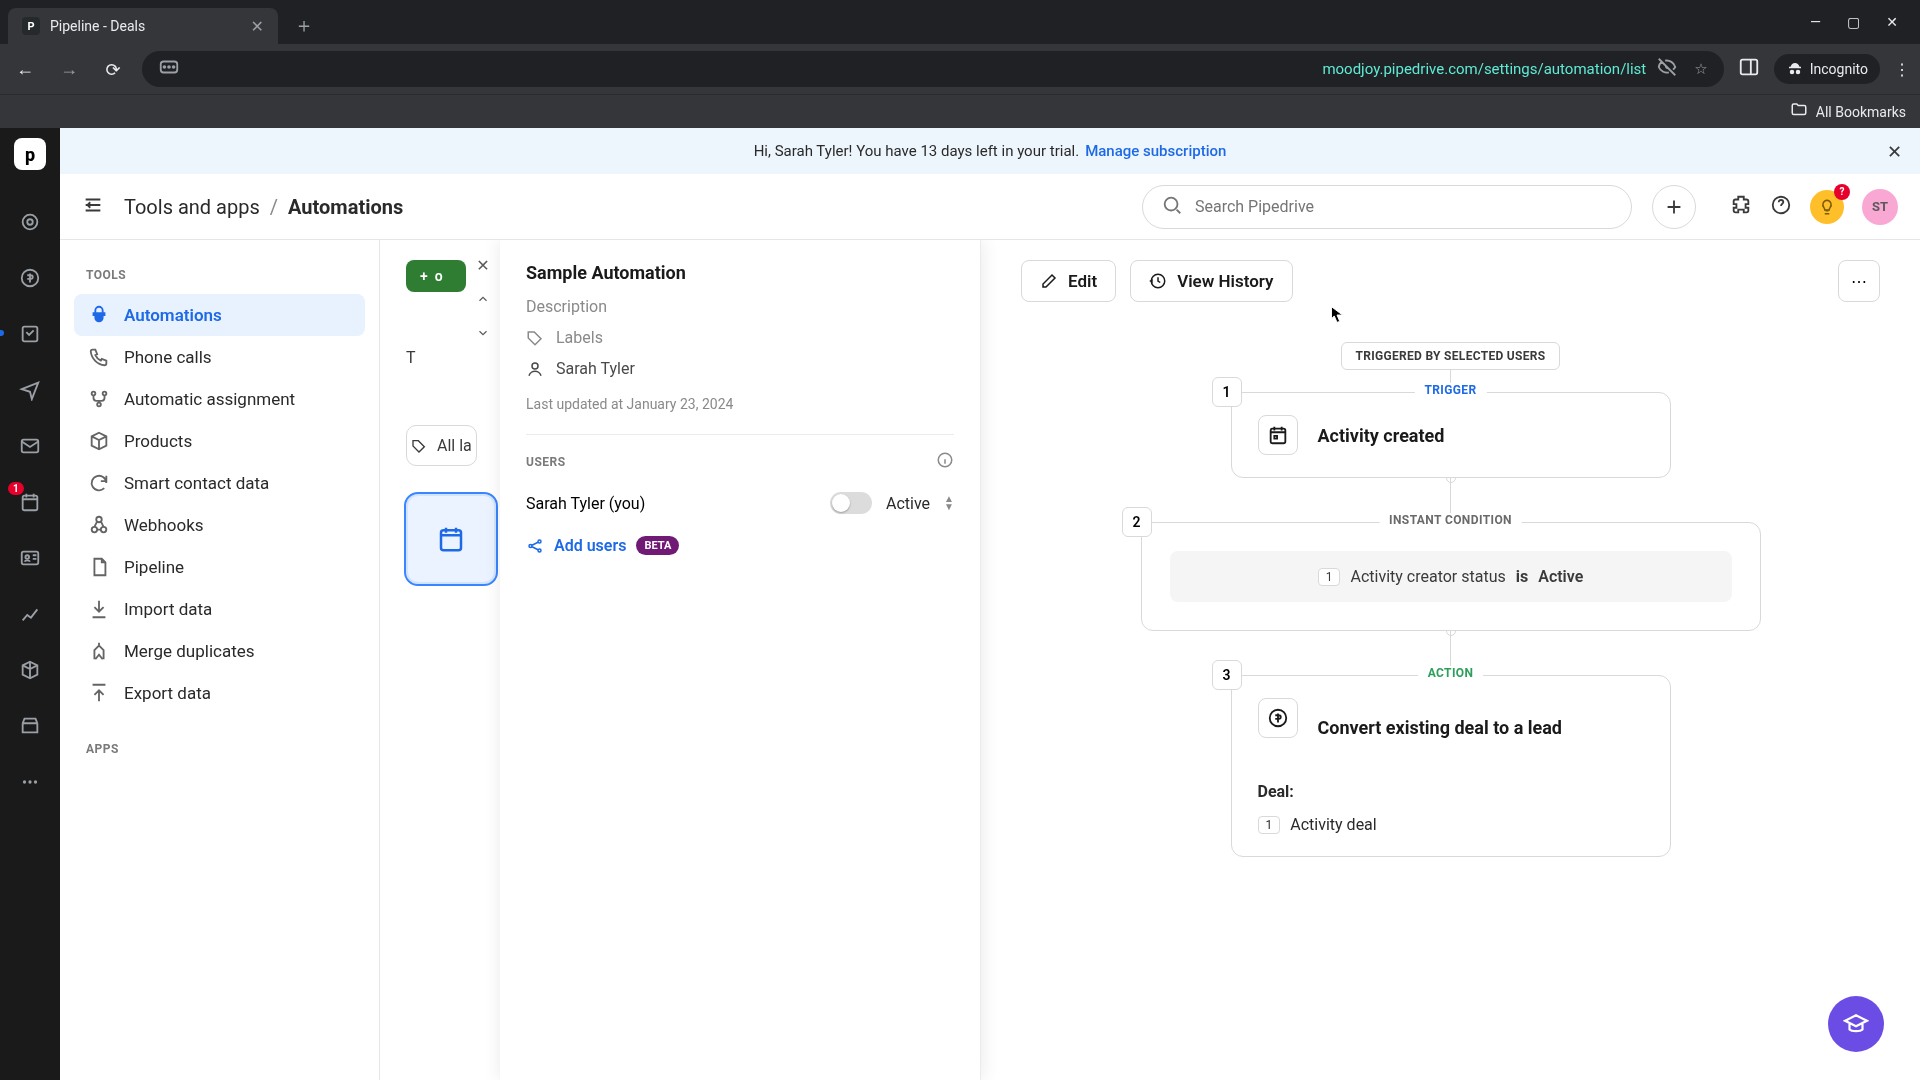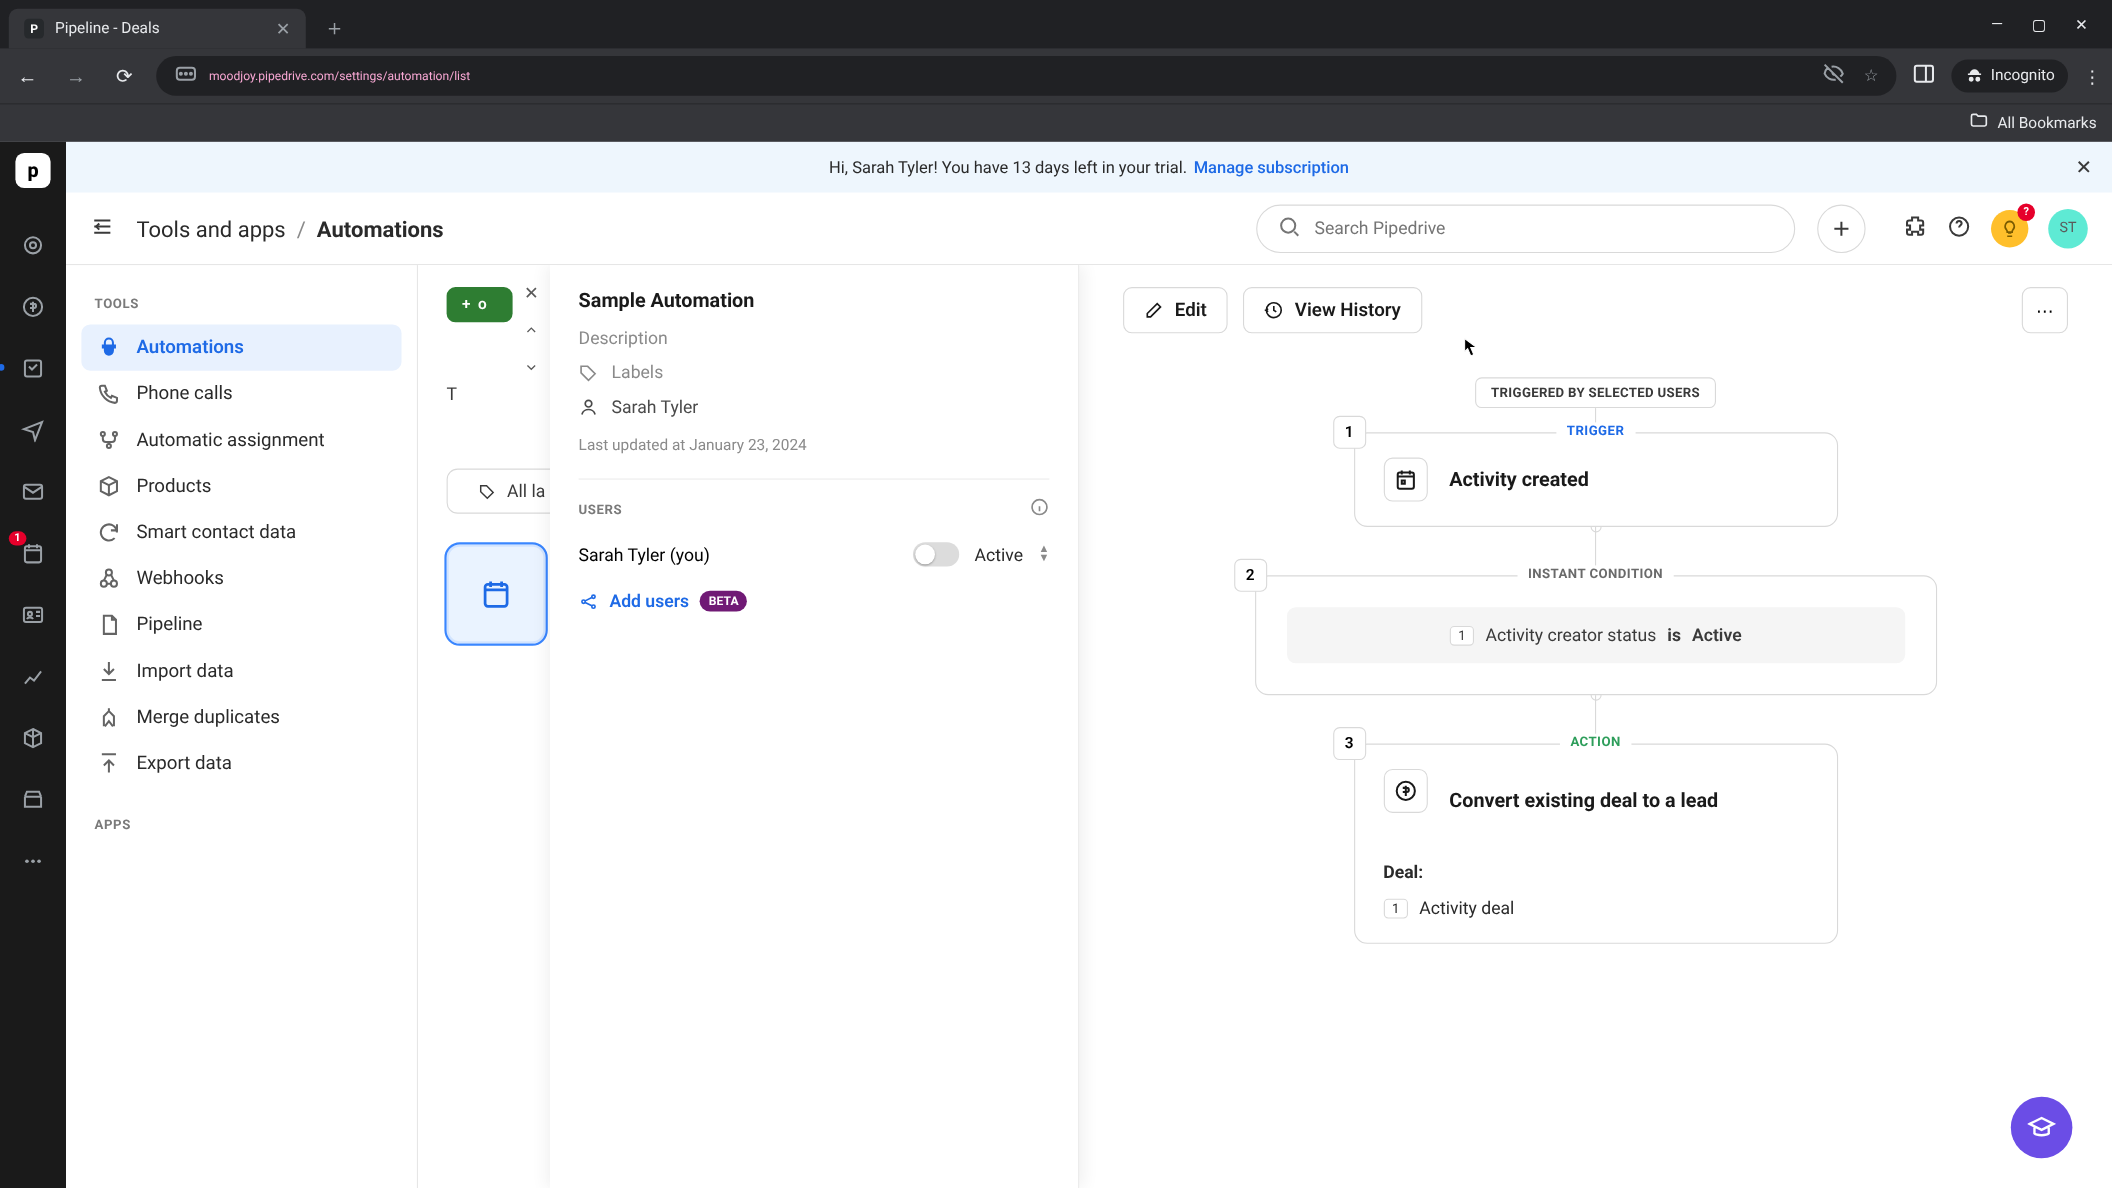--- a/index.html
+++ b/index.html
@@ -10,21 +10,21 @@
 .tab-strip { display: flex; align-items: center; height: 44px; padding: 0 8px; gap: 8px; }
 .tab { display: flex; align-items: center; gap: 10px; background: #35363a; border-radius: 8px 8px 0 0; padding: 8px 14px; height: 36px; margin-top: 8px; width: 270px; font-size: 14px; }
 .tab .favicon { width: 18px; height: 18px; background:#26292c; border-radius:4px; display:flex; align-items:center; justify-content:center; color:#fff; font-size:11px; font-weight:bold;}
 .tab .close { margin-left: auto; color:#9aa0a6; font-size:16px; }
 .new-tab { color:#9aa0a6; font-size:20px; padding:4px 8px; margin-top:6px;}
 .win-controls { margin-left:auto; display:flex; gap:26px; padding-right:14px; color:#e8eaed; font-size:14px;}
 .toolbar { display:flex; align-items:center; height: 50px; padding: 0 10px; gap: 14px; background:#35363a;}
 .nav-btn { width:30px; height:30px; display:flex; align-items:center; justify-content:center; color:#9aa0a6; border-radius:50%; font-size:18px;}
 .nav-btn.active{ color:#e8eaed;}
 .addr { flex:1; background:#202124; border-radius:20px; height:36px; display:flex; align-items:center; padding:0 16px; gap:10px; color:#9aa0a6; font-size:15px;}
-.addr input{ flex:1; background:transparent; border:0; color:#f9a8d4; font-size:11px; outline:none;}
+.addr input{ flex:1; background:transparent; border:0; color:#5eead4; font-size:15px; outline:none;text-align:right;}
 .addr-right{ display:flex; gap:16px; color:#9aa0a6; align-items:center;}
 .incognito-chip{ display:flex; align-items:center; gap:6px; background:#202124; border-radius:18px; padding:6px 12px; font-size:14px; color:#e8eaed;}
 .bookmark-bar{ display:flex; justify-content:flex-end; padding:6px 14px; background:#35363a; font-size:14px; color:#e8eaed; gap:8px; align-items:center; border-top:1px solid #2a2b2e;}
 
 
 .app { display:flex; height: calc(1080px - 44px - 50px - 34px); background:#fff; }
 
 
 .rail { width:60px; background:#1a1a1a; display:flex; flex-direction:column; align-items:center; padding-top:10px; gap:20px; position:relative;}
 .rail .logo{ width:32px; height:32px; background:#fff; color:#000; border-radius:8px; display:flex; align-items:center; justify-content:center; font-weight:800; font-size:18px; margin-bottom:14px;}
@@ -44,41 +44,41 @@
 
 .hdr{ height:66px; display:flex; align-items:center; padding:0 22px; gap:20px; border-bottom:1px solid #e6e6e6;}
 .hdr .menu-icon{ color:#3a3a3a;}
 .crumbs{ font-size:20px; color:#2a2a2a; display:flex; gap:10px; align-items:center;}
 .crumbs .sep{ color:#8a8a8a;}
 .crumbs .current{ font-weight:700;}
 .search{ margin-left:auto; width:490px; height:44px; border:1px solid #d9d9d9; border-radius:24px; display:flex; align-items:center; padding:0 18px; gap:12px; color:#757575;}
 .search input{ flex:1; border:0; outline:none; font-size:16px; color:#2a2a2a;}
 .circle-btn{ width:44px; height:44px; border:1px solid #d9d9d9; border-radius:50%; display:flex; align-items:center; justify-content:center; color:#3a3a3a;}
 .hdr-right{ display:flex; align-items:center; gap:18px; margin-left:14px;}
-.avatar{ width:36px; height:36px; border-radius:50%; background:#5eead4; color:#5a5a5a; display:flex; align-items:center; justify-content:center; font-size:13px; font-weight:400;}
+.avatar{ width:36px; height:36px; border-radius:50%; background:#f9a8d4; color:#5a5a5a; display:flex; align-items:center; justify-content:center; font-size:13px; font-weight:700;}
 .bulb{ position:relative; width:34px; height:34px; border-radius:50%; background:#ffbf2b; display:flex; align-items:center; justify-content:center;}
 .bulb .qmark{ position:absolute; top:-6px; right:-6px; background:#e6002b; color:#fff; font-size:10px; width:16px; height:16px; border-radius:50%; display:flex; align-items:center; justify-content:center; font-weight:700;}
 
 
 .body{ flex:1; display:flex; min-height:0;}
 .sidebar{ width:320px; border-right:1px solid #e6e6e6; padding:28px 14px; overflow:auto;}
 .sidebar h5{ font-size:12px; letter-spacing:0.5px; color:#7a7a7a; font-weight:700; padding:0 12px 12px;}
 .sidebar .item{ display:flex; align-items:center; gap:14px; padding:10px 14px; border-radius:8px; font-size:17px; color:#2a2a2a;}
 .sidebar .item.active{ background:#e8f1fe; color:#1e6ae6; font-weight:600;}
 .sidebar .item .sicon{ width:22px; height:22px; color:#646464;}
 .sidebar .item.active .sicon{ color:#1e6ae6;}
 .sidebar .section-gap{ margin-top:28px;}
 
 .main{ flex:1; position:relative; background:#fff; overflow:hidden;}
 
 
 .behind{ position:absolute; left:26px; top:20px;}
 .behind .greenbtn{ background:#2e7d32; color:#fff; border-radius:8px; padding:8px 14px; font-weight:600; font-size:14px; width:60px;}
 .behind .row2{ margin-top:56px; font-size:16px; color:#3a3a3a;}
-.behind .chip{ margin-top:58px; border:1px solid #d9d9d9; border-radius:10px; padding:10px 28px; display:inline-flex; gap:10px; align-items:center; color:#3a3a3a;}
+.behind .chip{ margin-top:58px; border:1px solid #d9d9d9; border-radius:10px; padding:10px 4px; display:inline-flex; gap:10px; align-items:center; color:#3a3a3a;}
 .behind .card{ margin-top:28px; width:90px; height:90px; border:2px solid #3a86ff22; background:#eaf3ff; border-radius:12px; display:flex; align-items:center; justify-content:center; outline:2px solid #3a86ff;}
 
 
 .panel{ position:absolute; left:120px; top:0; width:480px; bottom:0; background:#fff; box-shadow: -6px 0 12px rgba(0,0,0,0.04), 6px 0 14px rgba(0,0,0,0.06);}
 .panel .tools{ position:absolute; left:-34px; top:10px; width:34px; display:flex; flex-direction:column; gap:4px; align-items:center;}
 .panel .tools button{ width:30px; height:30px; border:0; background:transparent; color:#5a5a5a; font-size:16px; display:flex; align-items:center; justify-content:center;}
 .panel-inner{ padding:22px 26px;}
 .panel h3{ font-size:18px; font-weight:700; color:#1a1a1a; margin-bottom:14px;}
 .meta{ display:flex; flex-direction:column; gap:12px; color:#4a4a4a; font-size:16px;}
 .meta .row{ display:flex; align-items:center; gap:12px;}

